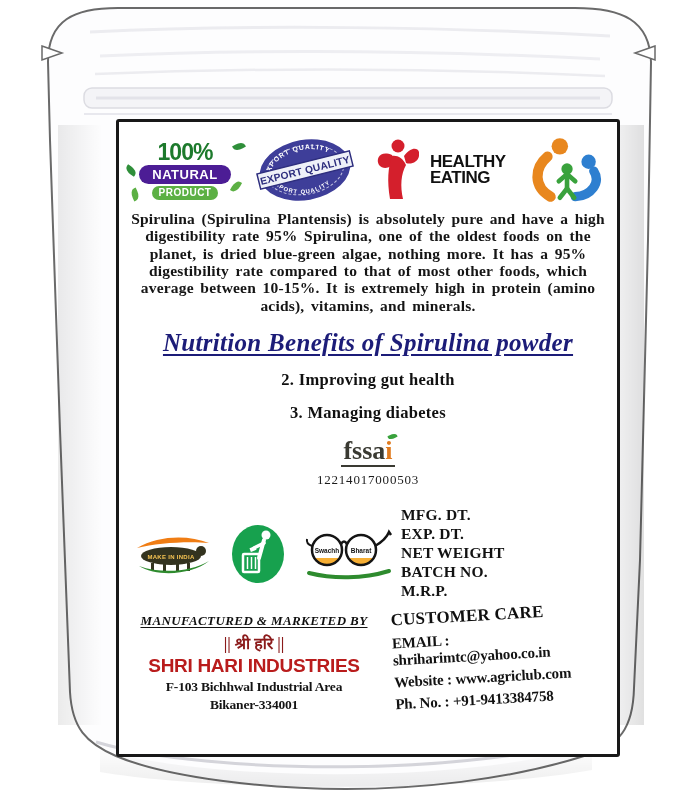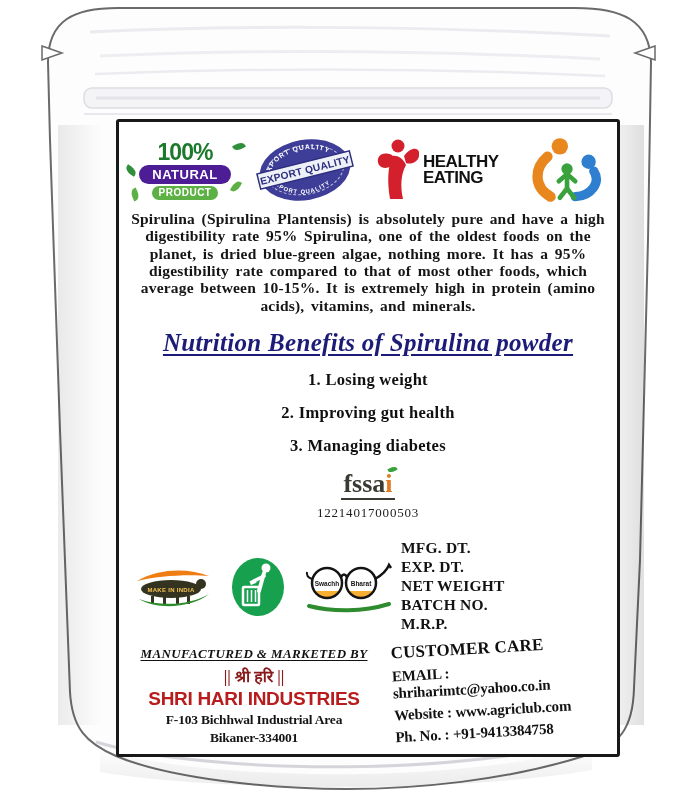--- a/index.html
+++ b/index.html
@@ -25,21 +25,21 @@
     font-family:"Liberation Sans",sans-serif;font-weight:800;font-size:13px;padding:3px 0;letter-spacing:.5px;}
   .bn-pill2{margin:2px auto 0;width:66px;background:#5cb044;color:#fff;border-radius:8px;
     font-family:"Liberation Sans",sans-serif;font-weight:700;font-size:10px;padding:2px 0;letter-spacing:.5px;}
   .leaf{position:absolute;background:#2f8f3a;width:12px;height:7px;
     border-radius:0 70% 0 70%;}
   .leaf.l1{left:-8px;top:26px;transform:rotate(35deg);}
   .leaf.l2{right:-8px;top:2px;transform:rotate(-30deg);}
   .leaf.l3{left:-4px;bottom:2px;transform:rotate(65deg);background:#5cb044;}
   .leaf.l4{right:-5px;bottom:10px;transform:rotate(-60deg);background:#5cb044;}
   .badge-export{width:100px;height:68px;transform:rotate(-10deg);}
-  .badge-healthy{display:flex;align-items:center;gap:4px;width:138px;}
+  .badge-healthy{display:flex;align-items:center;gap:11px;width:138px;}
   .bh-text{font-family:"Liberation Sans",sans-serif;font-weight:900;font-size:17px;
     line-height:.95;color:#111;letter-spacing:-0.5px;}
   .badge-family{width:74px;height:68px;}
   
   .intro{
     margin:4px 10px 0 10px;text-align:center;font-weight:700;
     font-size:15.5px;line-height:1.12;color:#151515;letter-spacing:.2px;word-spacing:2.5px;
   }
   
   .benefits-title{
@@ -176,21 +176,20 @@
         <path d="M 29 44 L 37 37 L 45 44" stroke="#39a23c" stroke-width="4.5" fill="none" stroke-linecap="round"></path>
         <path d="M 37 38 L 37 51" stroke="#39a23c" stroke-width="4.5" stroke-linecap="round"></path>
         <path d="M 30 60 L 37 51 L 44 60" stroke="#39a23c" stroke-width="4.5" fill="none" stroke-linecap="round"></path>
       </svg>
     </div>
 
     <p class="intro">Spirulina (Spirulina Plantensis) is absolutely pure and have a high digestibility rate 95% Spirulina, one of the oldest foods on the planet, is dried blue-green algae, nothing more. It has a 95% digestibility rate compared to that of most other foods, which average between 10-15%. It is extremely high in protein (amino acids), vitamins, and minerals.</p>
 
     <h2 class="benefits-title">Nutrition Benefits of Spirulina powder</h2>
     <div class="benefits-list">
-      <div class="benefit-item">1. Losing weight</div>
       <div class="benefit-item">2. Improving gut health</div>
       <div class="benefit-item">3. Managing diabetes</div>
     </div>
 
     <div class="fssai-block">
       <div class="fssai-logo">
         <span class="fssai-fssa">fssa</span><span class="fssai-i">i</span>
         <span class="fssai-leaf"></span>
       </div>
       <div class="fssai-number">12214017000503</div>

